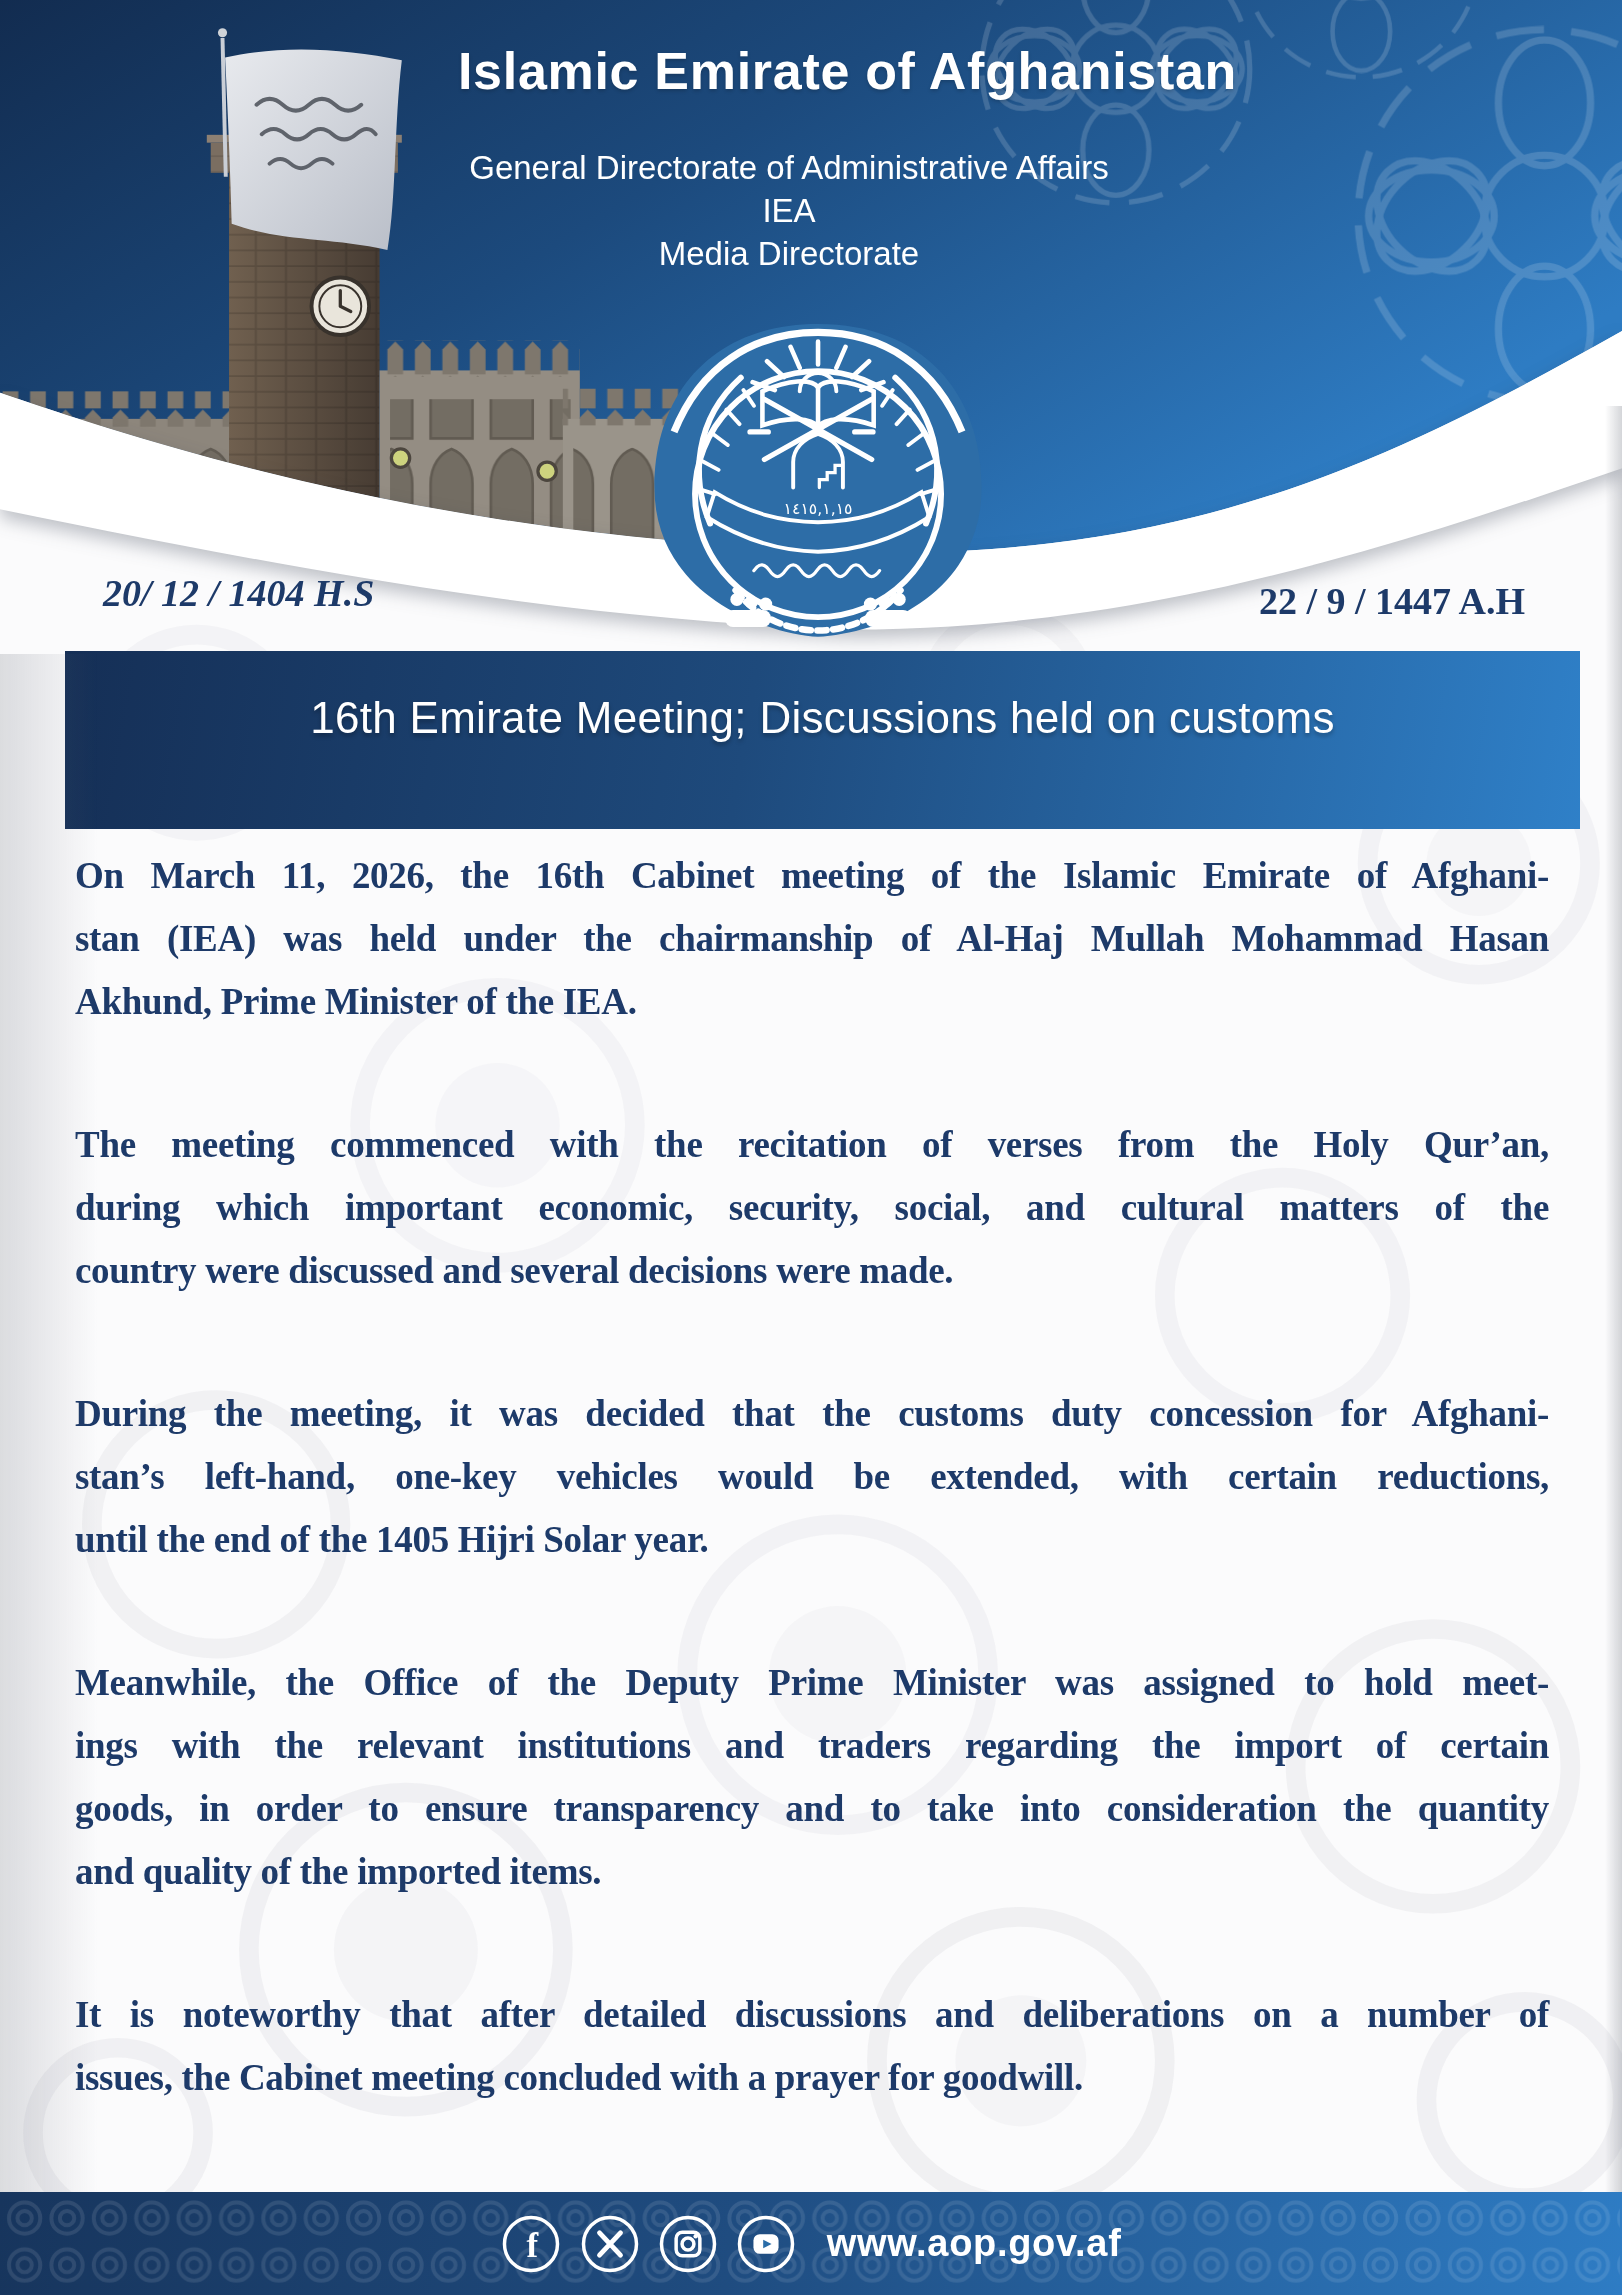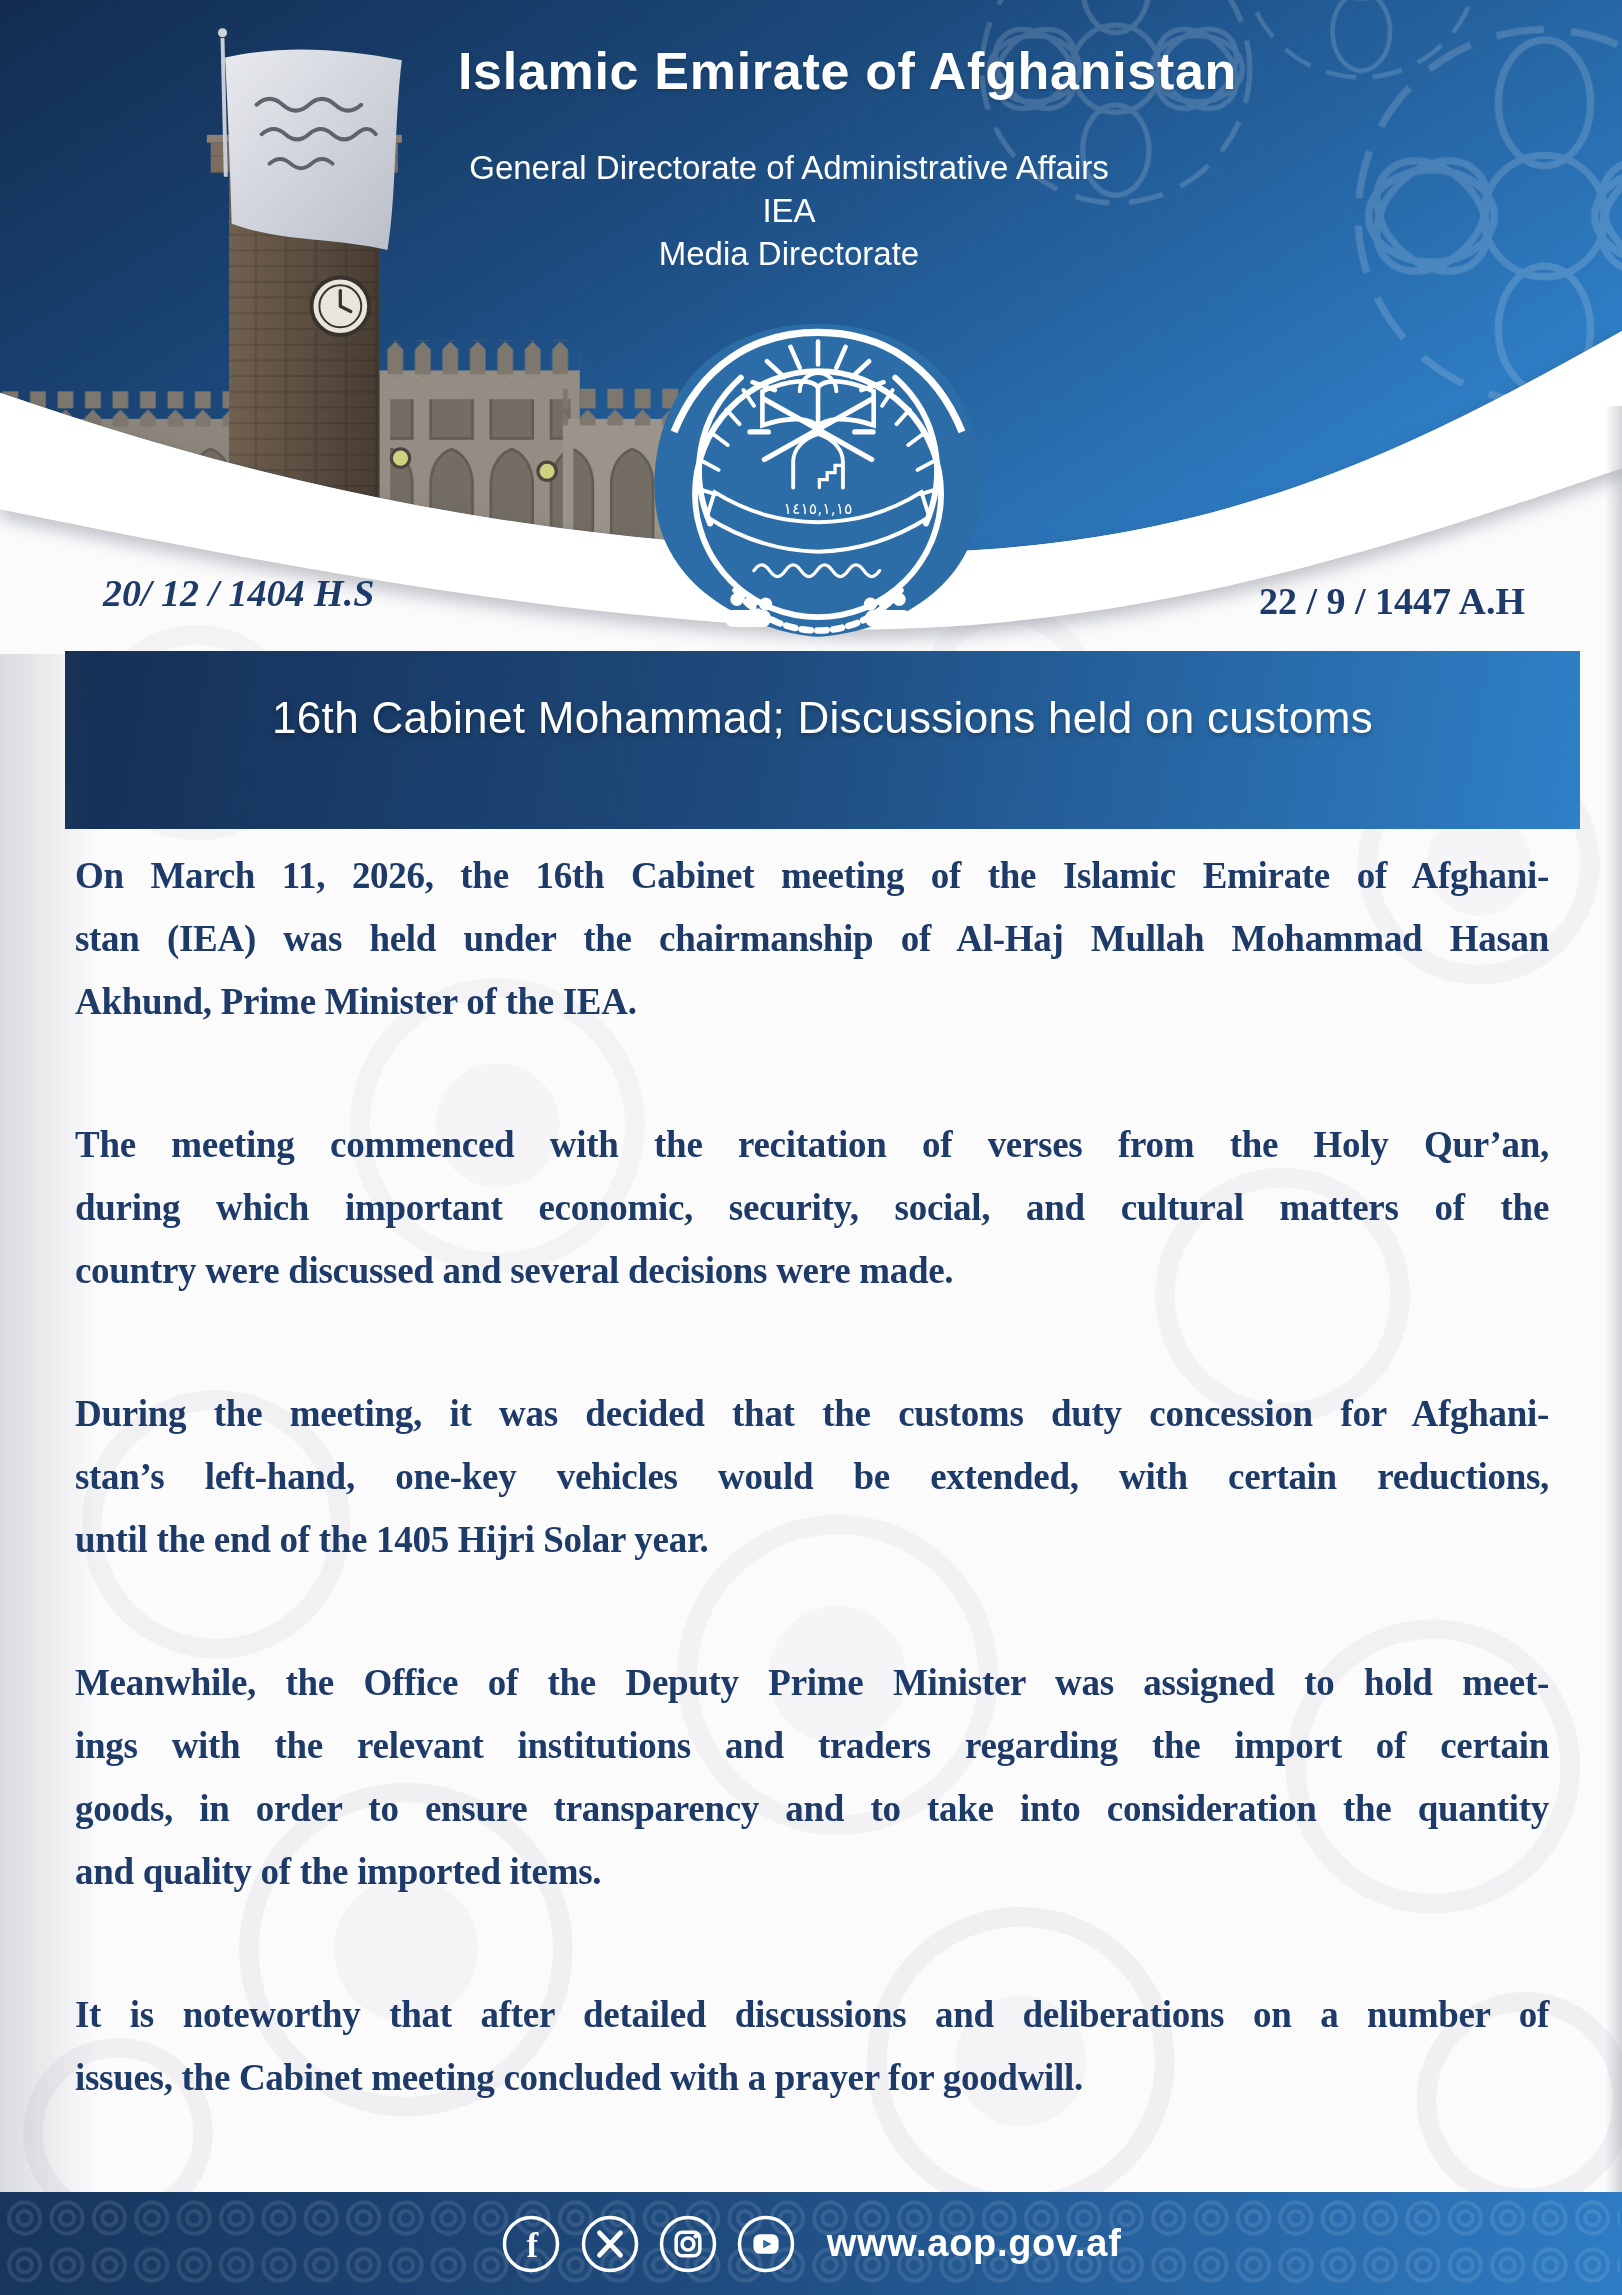--- a/index.html
+++ b/index.html
@@ -231,21 +231,21 @@
       <div>General Directorate of Administrative Affairs</div>
       <div>IEA</div>
       <div>Media Directorate</div>
     </div>
   </div>
 
   <div class="date left">20/ 12 / 1404 H.S</div>
   <div class="date right">22 / 9 / 1447 A.H</div>
 
   <div class="banner">
-    <div class="bline">16th Cabinet Mohammad; Discussions held on customs</div>
+    <div class="bline">16th Emirate Meeting; Discussions held on customs</div>
   </div>
 
   <div id="body-text">
       <div class="para">
         <div class="pline">On March 11, 2026, the 16th Cabinet meeting of the Islamic Emirate of Afghani-</div>
         <div class="pline">stan (IEA) was held under the chairmanship of Al-Haj Mullah Mohammad Hasan</div>
         <div class="pline last">Akhund, Prime Minister of the IEA.</div>
       </div>
       <div class="para">
         <div class="pline">The meeting commenced with the recitation of verses from the Holy Qur’an,</div>

